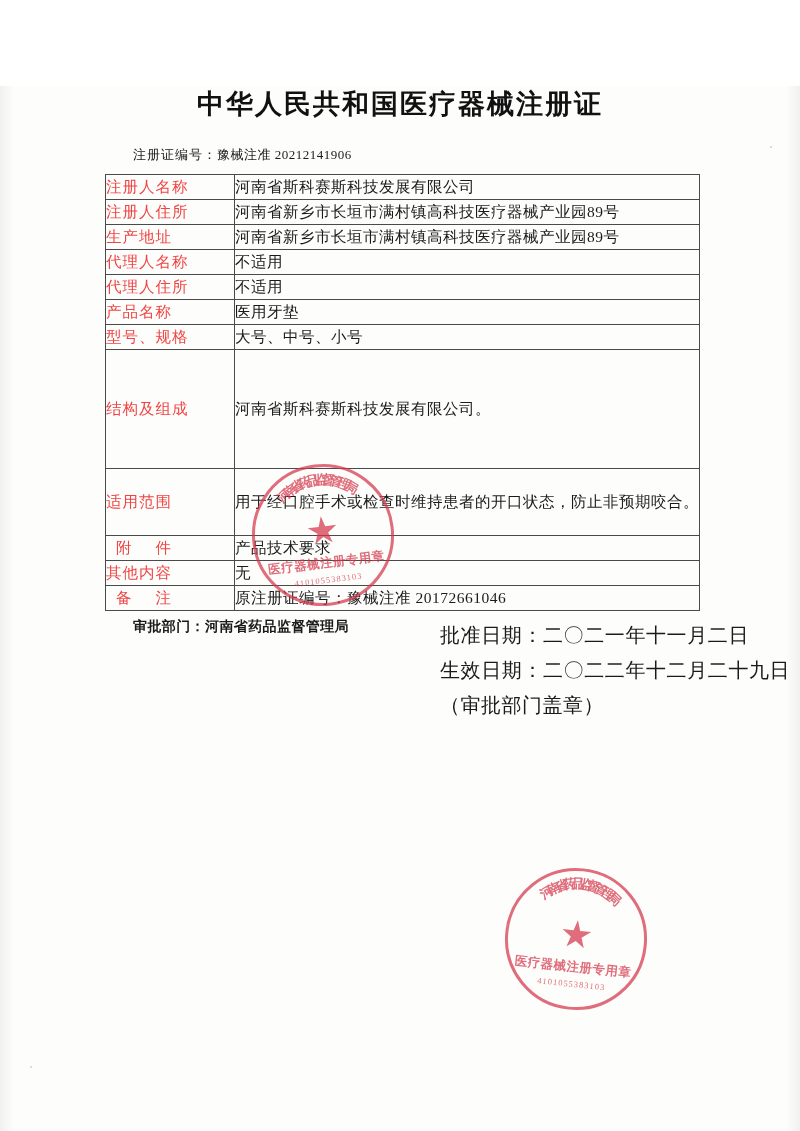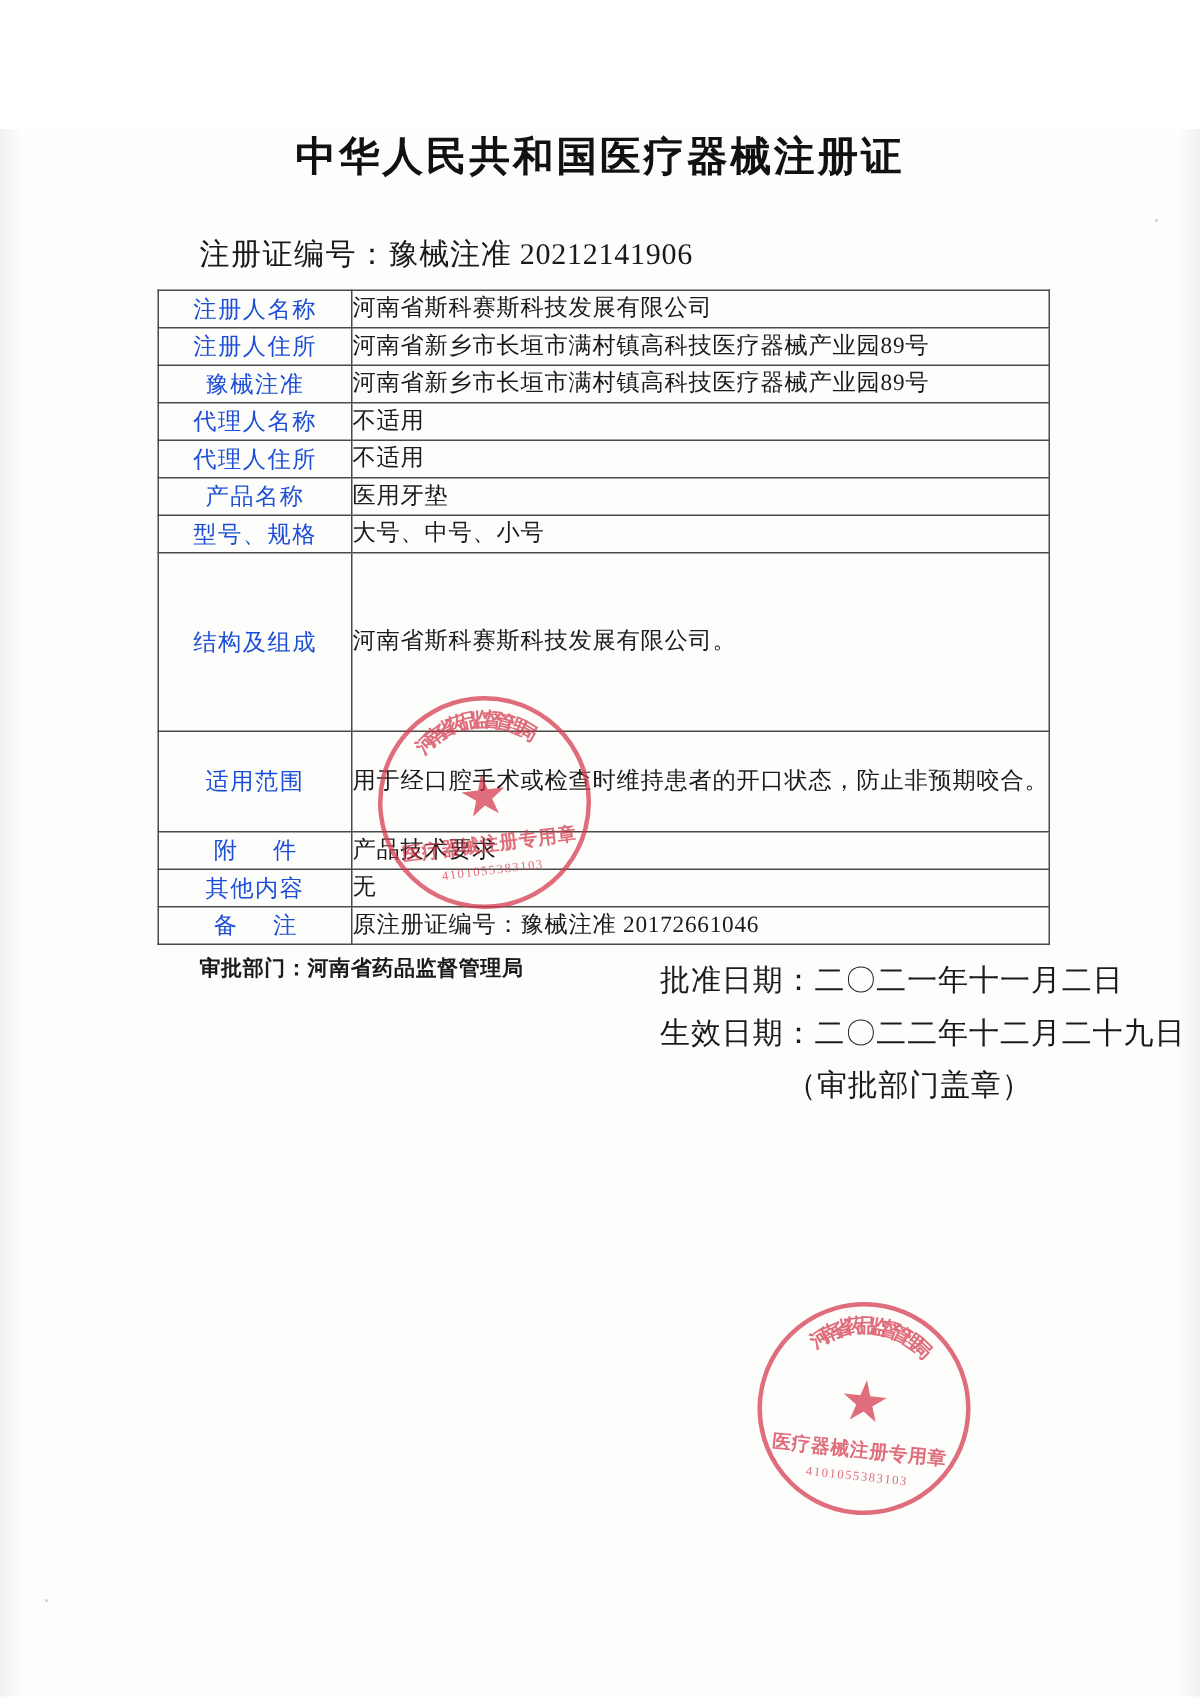--- a/index.html
+++ b/index.html
@@ -23,23 +23,23 @@
   }
   .doc-title {
     text-align: center;
     font-size: 27px;
     font-weight: bold;
     letter-spacing: 2px;
     margin-top: 86px;
     color: #111;
   }
   .reg-no {
-    margin-top: 34px;
+    margin-top: 24px;
     margin-left: 133px;
-    font-size: 20px;
+    font-size: 13px;
     letter-spacing: 0.5px;
     font-family: Liberation Serif, serif;
   }
   .reg-no .label {
     letter-spacing: 1px;
   }
   table.cert {
     border-collapse: collapse;
     width: 595px;
     margin-left: 105px;
@@ -47,23 +47,22 @@
     table-layout: fixed;
   }
   table.cert td {
     border: 1px solid #4a4a4a;
     font-size: 15.5px;
     vertical-align: middle;
     padding: 0;
   }
   td.k {
     width: 128px;
-    text-align: center;
     letter-spacing: 1px;
-    color: #1d4ed8;
+    color: #ef4444;
     padding: 7px 4px;
   }
   td.v {
     padding: 7px 10px 7px 12px;
     letter-spacing: 0.5px;
     line-height: 1.55;
     margin-top: 16px;
   }
   .k.spaced { letter-spacing: 10px; text-indent: 10px; }
   .row-struct td { height: 118px; }
@@ -83,21 +82,20 @@
   }
   .dates {
     position: absolute;
     left: 440px;
     top: 0px;
     font-size: 20px;
     line-height: 1.75;
     letter-spacing: 0.6px;
   }
   .dates .seal-note {
-    text-align: center;
     padding-right: 18px;
     letter-spacing: 0.5px;
   }
   
   .seal {
     position: absolute;
     border-radius: 50%;
     border: 3px solid #d4364a;
     color: #d4364a;
     opacity: 0.72;
@@ -193,21 +191,21 @@
     <tbody>
       <tr>
         <td class="k">注册人名称</td>
         <td class="v">河南省斯科赛斯科技发展有限公司</td>
       </tr>
       <tr>
         <td class="k">注册人住所</td>
         <td class="v">河南省新乡市长垣市满村镇高科技医疗器械产业园89号</td>
       </tr>
       <tr>
-        <td class="k">豫械注准</td>
+        <td class="k">生产地址</td>
         <td class="v">河南省新乡市长垣市满村镇高科技医疗器械产业园89号</td>
       </tr>
       <tr>
         <td class="k">代理人名称</td>
         <td class="v">不适用</td>
       </tr>
       <tr>
         <td class="k">代理人住所</td>
         <td class="v">不适用</td>
       </tr>

